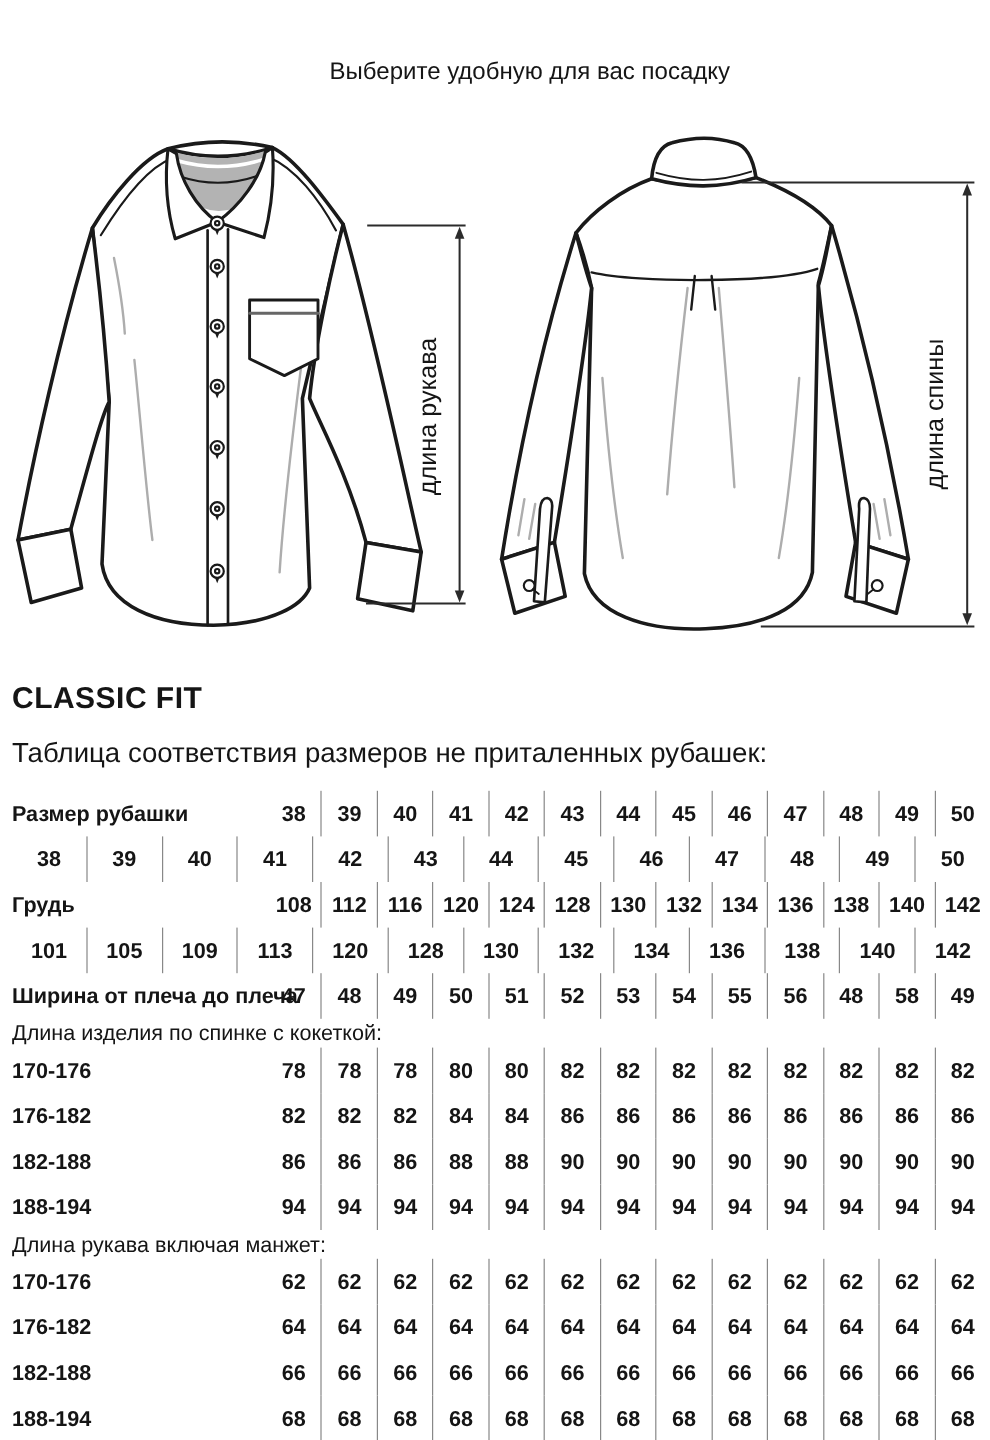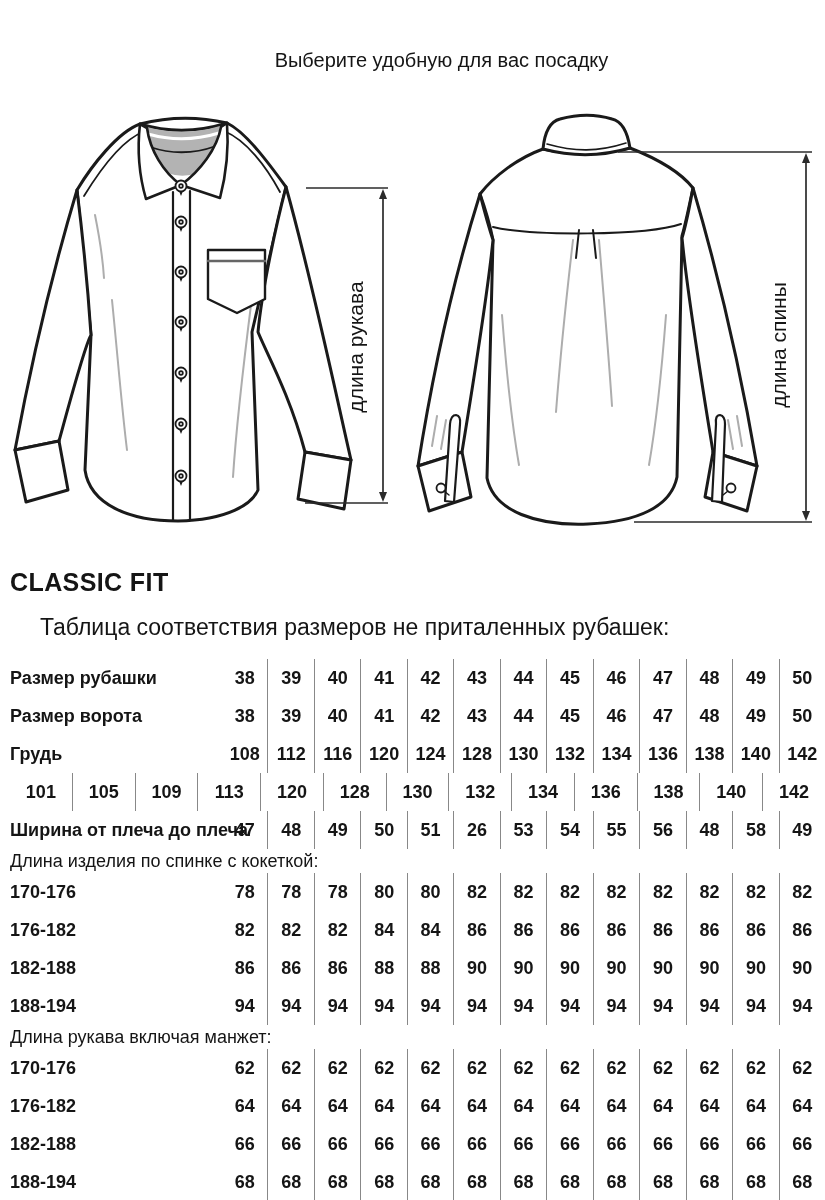--- a/index.html
+++ b/index.html
@@ -3,21 +3,21 @@
 <meta charset="utf-8">
 <style>
   html,body{margin:0;padding:0;background:#fff;}
   .page{position:relative;width:825px;height:1200px;background:#ffffff;overflow:hidden;
         font-family:"Liberation Sans","DejaVu Sans",sans-serif;color:#151515;}
   .page-title{position:absolute;top:44px;left:0;width:825px;text-align:center;
               font-size:20px;line-height:33px;white-space:nowrap;padding-left:29px;}
   .diagram-svg{position:absolute;top:86px;left:0;width:825px;height:470px;}
   .fit-heading{position:absolute;top:568px;left:10px;font-size:25px;font-weight:bold;
                letter-spacing:0.4px;white-space:nowrap;}
-  .fit-subtitle{position:absolute;top:614px;left:10px;font-size:23px;white-space:nowrap;margin-left:30px;}
+  .fit-subtitle{position:absolute;top:614px;left:10px;font-size:23px;white-space:nowrap;}
   .size-table{position:absolute;top:659px;left:10px;width:815px;font-size:18px;}
   .t-row{display:flex;height:38px;align-items:stretch;font-weight:bold;}
   .t-label{width:212px;flex:none;display:flex;align-items:center;white-space:nowrap;}
   .t-cell{flex:1;display:flex;align-items:center;justify-content:center;
           border-right:1px solid #888;}
   .t-cell:last-child{border-right:none;}
   .t-section{height:24px;display:flex;align-items:center;white-space:nowrap;}
   svg text{font-family:"Liberation Sans","DejaVu Sans",sans-serif;}
 </style>
 </head>
@@ -186,21 +186,20 @@
         <div class="t-cell">43</div>
         <div class="t-cell">44</div>
         <div class="t-cell">45</div>
         <div class="t-cell">46</div>
         <div class="t-cell">47</div>
         <div class="t-cell">48</div>
         <div class="t-cell">49</div>
         <div class="t-cell">50</div>
       </div>
       <div class="t-row">
-      <div class="t-label">Размер ворота</div>
     <div class="t-cell">38</div>
         <div class="t-cell">39</div>
         <div class="t-cell">40</div>
         <div class="t-cell">41</div>
         <div class="t-cell">42</div>
         <div class="t-cell">43</div>
         <div class="t-cell">44</div>
         <div class="t-cell">45</div>
         <div class="t-cell">46</div>
         <div class="t-cell">47</div>
@@ -239,21 +238,21 @@
         <div class="t-cell">140</div>
         <div class="t-cell">142</div>
       </div>
       <div class="t-row">
       <div class="t-label">Ширина от плеча до плеча</div>
     <div class="t-cell">47</div>
         <div class="t-cell">48</div>
         <div class="t-cell">49</div>
         <div class="t-cell">50</div>
         <div class="t-cell">51</div>
-        <div class="t-cell">26</div>
+        <div class="t-cell">52</div>
         <div class="t-cell">53</div>
         <div class="t-cell">54</div>
         <div class="t-cell">55</div>
         <div class="t-cell">56</div>
         <div class="t-cell">48</div>
         <div class="t-cell">58</div>
         <div class="t-cell">49</div>
       </div>
       <div class="t-section">
       <span>Длина изделия по спинке с кокеткой:</span>

